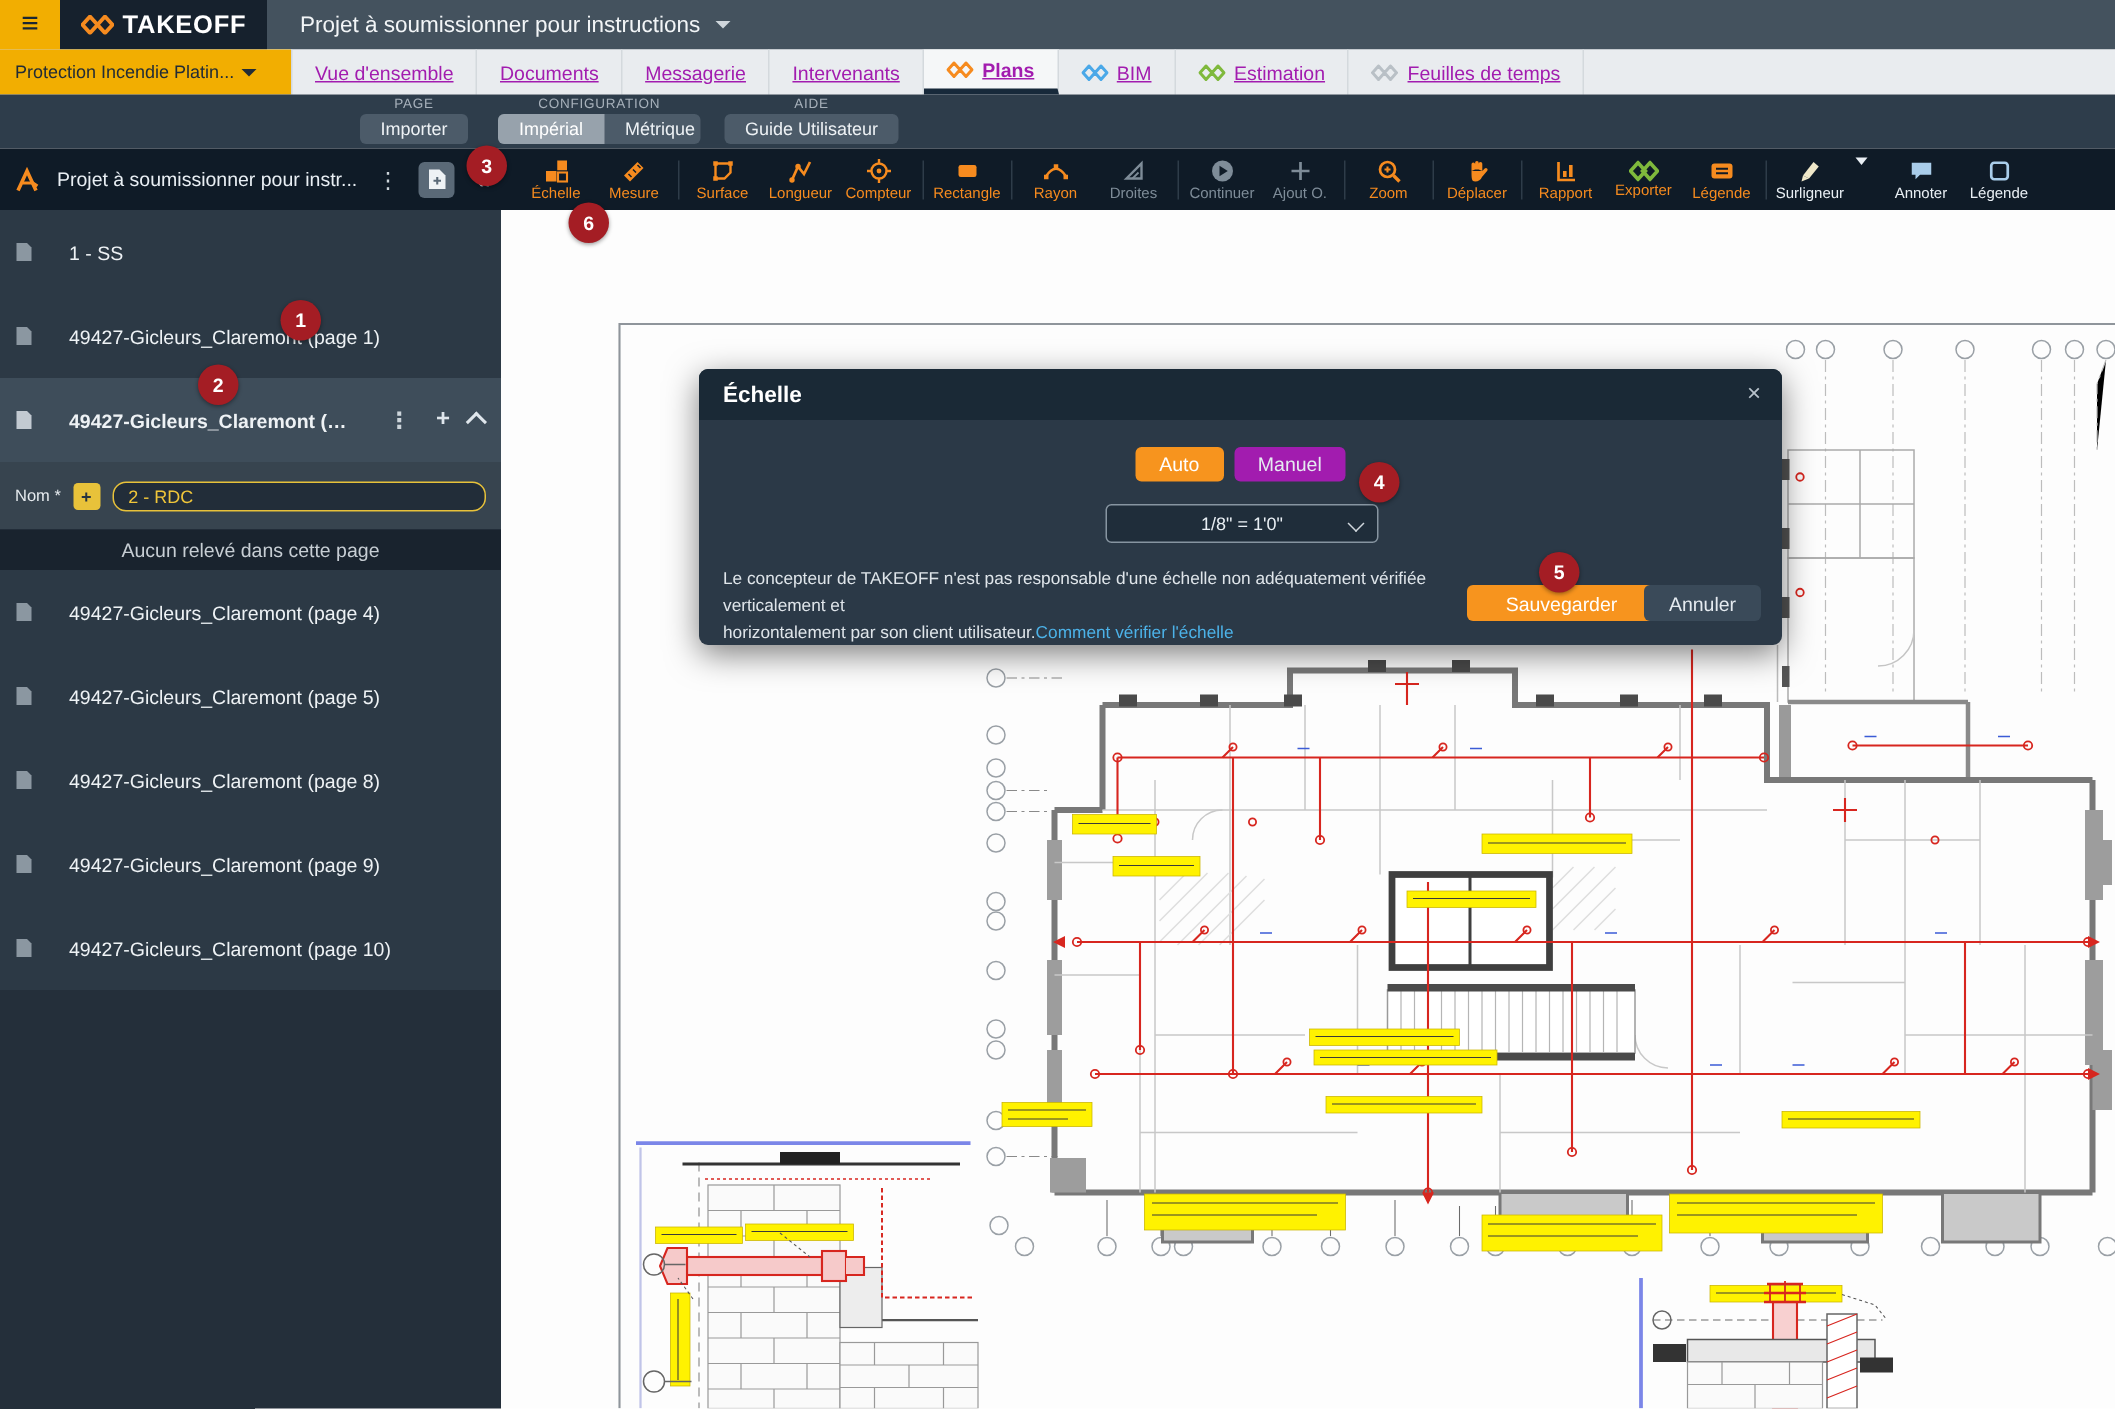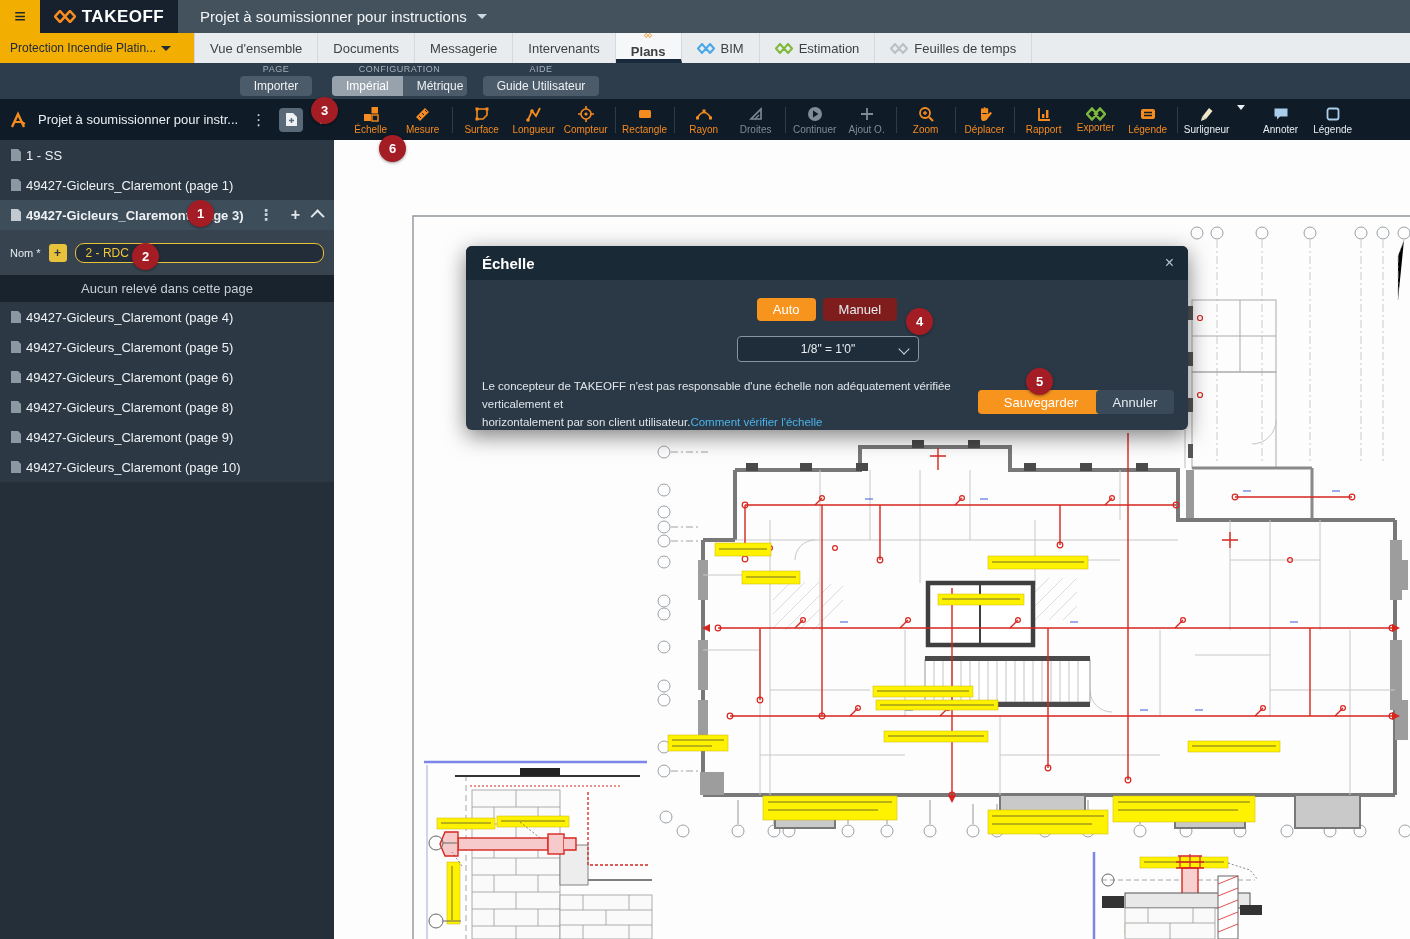--- a/index.html
+++ b/index.html
@@ -6,23 +6,23 @@
     font-family:"Liberation Sans","DejaVu Sans",sans-serif;background:#fff;}
   
   #topbar{position:absolute;left:0;top:0;width:1410px;height:33px;background:#44525e;display:flex;align-items:stretch;}
   #hamburger{width:40px;background:#f2ae01;display:flex;align-items:center;justify-content:center;color:#1b2733;font-size:20px;cursor:pointer;}
   #brand{width:138px;background:#16212d;display:flex;align-items:center;justify-content:center;gap:6px;color:#fff;font-weight:bold;font-size:17px;letter-spacing:.5px;}
   #proj-sel{display:flex;align-items:center;gap:10px;color:#f2f5f7;font-size:15px;padding-left:22px;cursor:pointer;}
   .caret-down{width:0;height:0;border-left:5px solid transparent;border-right:5px solid transparent;border-top:5px solid #cfd6dc;display:inline-block;}
   
   #tabsrow{position:absolute;left:0;top:33px;width:1410px;height:30px;background:#e9ecef;display:flex;}
   #companytab{width:178px;background:#f2ae01;color:#222c36;font-size:12px;display:flex;align-items:center;padding:0 6px 0 10px;gap:5px;cursor:pointer;}
-  .tab{display:flex;align-items:center;gap:6px;padding:0 15px;font-size:13px;color:#404040;border-right:1px solid #d4d9dd;cursor:pointer;white-space:nowrap;}
+  .tab{display:flex;align-items:center;gap:6px;padding:0 15px;font-size:13px;color:#a21caf;border-right:1px solid #d4d9dd;cursor:pointer;white-space:nowrap;text-decoration:underline;}
   .tab.first{border-left:1px solid #d4d9dd;}
-  .tab.active{background:#f5f7f8;border-bottom:4px solid #17293a;font-weight:bold;flex-direction:column;}
+  .tab.active{background:#f5f7f8;border-bottom:4px solid #17293a;font-weight:bold;}
   .dd{display:inline-block;}
   
   #ribbon{position:absolute;left:0;top:63px;width:1410px;height:36px;background:#2e3d4b;}
   .rgroup{position:absolute;top:1px;text-align:center;}
   .rgroup .gtitle{font-size:9px;letter-spacing:.5px;color:#a7b1bb;margin-bottom:2px;}
   .rbtns{display:flex;gap:8px;justify-content:center;}
   .rbtn{background:#4c5b69;color:#eef2f5;font-size:12px;padding:3px 14px;border-radius:4px;cursor:pointer;white-space:nowrap;}
   .toggle{display:flex;background:#4c5b69;border-radius:4px;overflow:hidden;}
   .toggle .seg{padding:3px 14px;font-size:12px;color:#eef2f5;cursor:pointer;}
   .toggle .seg.sel{background:#97a2ac;color:#fff;}
@@ -36,41 +36,41 @@
   .tool{display:flex;flex-direction:column;align-items:center;justify-content:center;min-width:46px;padding:0 3px;cursor:pointer;gap:1px;}
   .tool .tlabel{font-size:10px;white-space:nowrap;}
   .t-orange .tlabel{color:#f68b1f;}
   .t-gray .tlabel{color:#7e8c98;}
   .t-light .tlabel{color:#e9eff4;}
   .t-export .tlabel{color:#f68b1f;}
   .tdiv{width:1px;height:26px;background:#2e3c49;margin:0 3px;}
   .hl-caret{width:0;height:0;border-left:4px solid transparent;border-right:4px solid transparent;border-top:5px solid #e9eff4;margin-left:4px;cursor:pointer;}
   
   #sidebar{position:absolute;left:0;top:140px;width:334px;height:799px;background:#242f3a;}
-  .srow{height:30px;display:flex;align-items:center;gap:4px;padding:0 10px;color:#eef2f5;font-size:13px;background:#2c3945;cursor:pointer;white-space:nowrap;overflow:hidden;}
+  .srow{height:30px;display:flex;align-items:center;gap:24px;padding:13px 10px;color:#eef2f5;font-size:13px;background:#2c3945;cursor:pointer;white-space:nowrap;overflow:hidden;}
   .srow.sel{background:#3e4d5a;font-weight:bold;}
   .srow .grow{flex:1;overflow:hidden;text-overflow:ellipsis;}
   .rowicons{display:flex;align-items:center;gap:14px;color:#dfe6ec;}
   .chev-up{width:8px;height:8px;border-left:2px solid #dfe6ec;border-top:2px solid #dfe6ec;transform:rotate(45deg) translateY(2px);display:inline-block;}
   #nomrow{height:45px;background:#37444f;display:flex;align-items:center;gap:8px;padding:0 10px;}
   #nomrow label{color:#e7ecf0;font-size:11px;white-space:nowrap;}
   #sticky{width:18px;height:18px;background:#e8c23a;border-radius:3px;color:#273440;font-size:12px;font-weight:bold;display:flex;align-items:center;justify-content:center;cursor:pointer;}
   #nameinput{flex:1;height:18px;background:#222d39;border:1.6px solid #e8c23a;border-radius:9px;color:#f0c63a;font-size:12px;padding:0 10px;outline:none;font-family:inherit;}
   #emptybar{height:27px;background:#19232e;color:#c7ced4;font-size:13px;display:flex;align-items:center;justify-content:center;}
   
   #canvas{position:absolute;left:334px;top:140px;width:1076px;height:799px;background:#fdfdfd;overflow:hidden;}
   
   #modal{position:absolute;left:466px;top:246px;width:722px;height:184px;background:#2b3947;border-radius:6px;box-shadow:0 6px 22px rgba(0,0,0,.5);z-index:40;}
   #modal-head{height:34px;background:#1a2936;border-radius:6px 6px 0 0;display:flex;align-items:center;justify-content:space-between;padding:0 14px 0 16px;}
   #modal-title{color:#fff;font-size:15px;font-weight:bold;}
   #modal-close{color:#b9c3cc;font-size:16px;cursor:pointer;}
   #mode-row{position:absolute;left:0;top:52px;width:100%;display:flex;justify-content:center;gap:7px;}
   .mbtn{font-size:13px;padding:4px 16px;border-radius:4px;cursor:pointer;}
   .mbtn.auto{background:#f7941e;color:#fff;}
-  .mbtn.manual{background:#7f1d1d;color:#e5ebf0;}
+  .mbtn.manual{background:#a21caf;color:#e5ebf0;}
   #scale-select{position:absolute;left:271px;top:90px;width:180px;height:24px;background:#1f2d3a;border:1px solid #8795a1;border-radius:4px;color:#e9eff4;font-size:12px;display:flex;align-items:center;justify-content:center;cursor:pointer;}
   #scale-select .sel-chev{position:absolute;right:10px;top:8px;width:7px;height:7px;border-left:1.6px solid #cfd6dc;border-bottom:1.6px solid #cfd6dc;transform:rotate(-45deg);}
   #disclaimer{position:absolute;left:16px;top:132px;width:478px;color:#dfe5ea;font-size:11.5px;line-height:1.55;}
   #disclaimer a{color:#4cb2e8;text-decoration:none;cursor:pointer;}
   #save-btn{position:absolute;left:512px;top:144px;width:126px;height:24px;background:#f7941e;color:#fff;font-size:13px;border-radius:4px;display:flex;align-items:center;justify-content:center;cursor:pointer;}
   #cancel-btn{position:absolute;left:630px;top:144px;width:78px;height:24px;background:#3a4a59;color:#e5ebf0;font-size:13px;border-radius:4px;display:flex;align-items:center;justify-content:center;cursor:pointer;}
   
   .badge{position:absolute;width:27px;height:27px;border-radius:50%;background:#a41d24;color:#fff;
     font-size:13px;font-weight:bold;display:flex;align-items:center;justify-content:center;z-index:60;box-shadow:0 1px 3px rgba(0,0,0,.4);}
 </style>
@@ -353,26 +353,20 @@
     <svg width="12" height="14" viewBox="0 0 12 14">
         <path d="M1 1 H8 L11 4 V13 H1 Z" fill="#8b97a1"></path>
       </svg>
     <span class="grow">49427-Gicleurs_Claremont (page 4)</span>
   </div>
   <div class="srow">
     <svg width="12" height="14" viewBox="0 0 12 14">
         <path d="M1 1 H8 L11 4 V13 H1 Z" fill="#8b97a1"></path>
       </svg>
     <span class="grow">49427-Gicleurs_Claremont (page 5)</span>
-  </div>
-  <div class="srow">
-    <svg width="12" height="14" viewBox="0 0 12 14">
-        <path d="M1 1 H8 L11 4 V13 H1 Z" fill="#8b97a1"></path>
-      </svg>
-    <span class="grow">49427-Gicleurs_Claremont (page 6)</span>
   </div>
   <div class="srow">
     <svg width="12" height="14" viewBox="0 0 12 14">
         <path d="M1 1 H8 L11 4 V13 H1 Z" fill="#8b97a1"></path>
       </svg>
     <span class="grow">49427-Gicleurs_Claremont (page 8)</span>
   </div>
   <div class="srow">
     <svg width="12" height="14" viewBox="0 0 12 14">
         <path d="M1 1 H8 L11 4 V13 H1 Z" fill="#8b97a1"></path>

